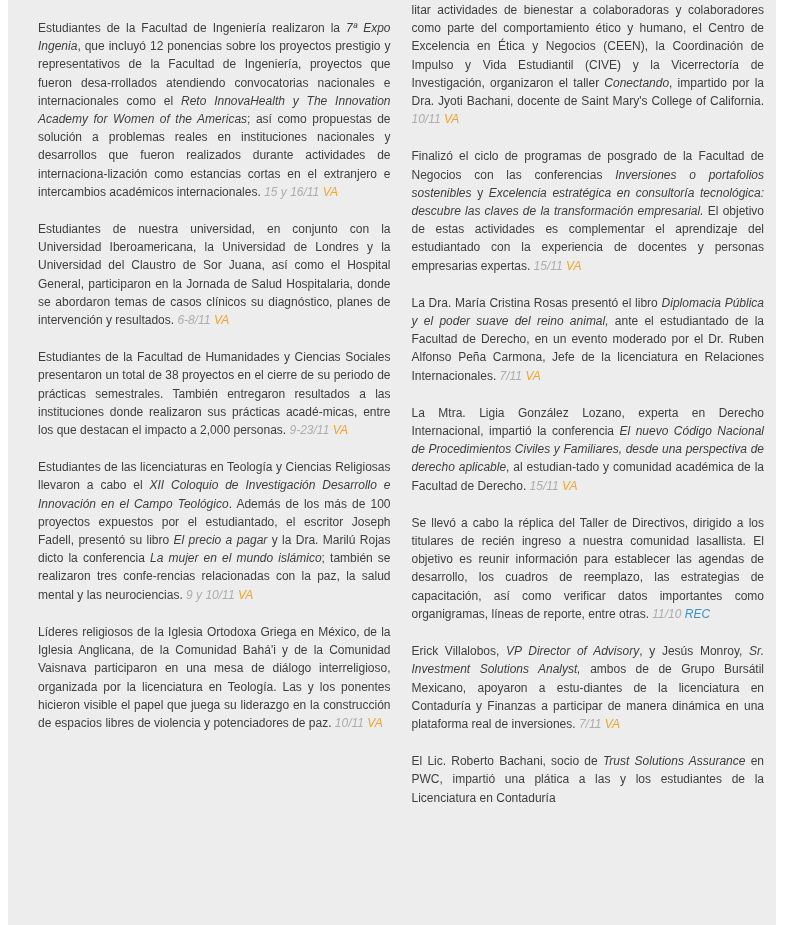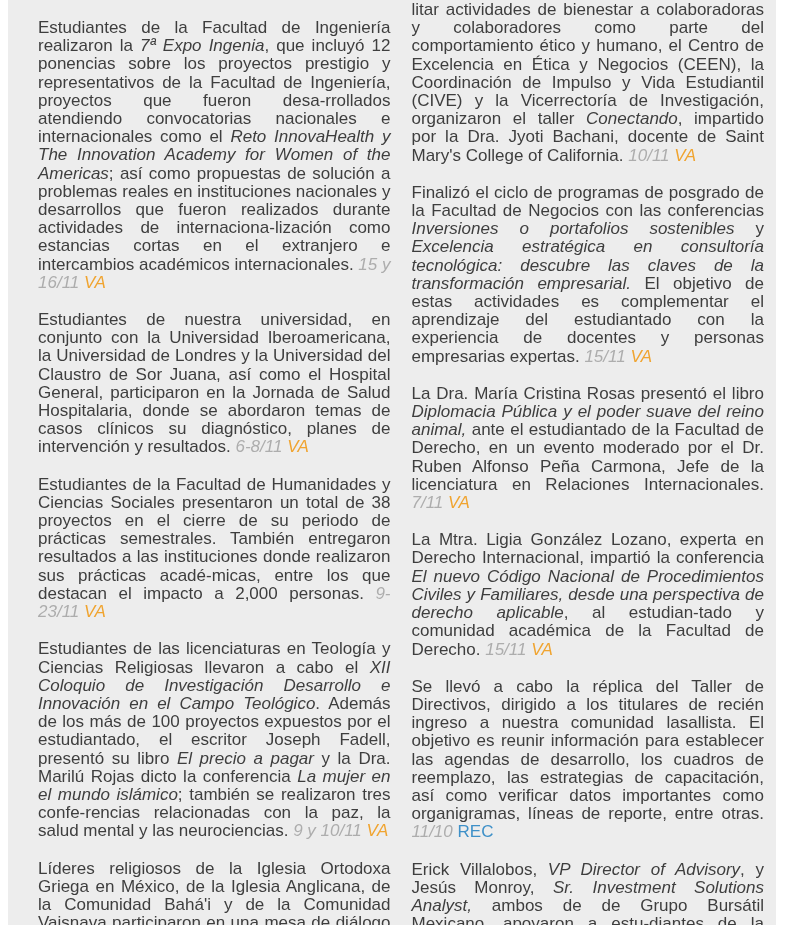--- a/index.html
+++ b/index.html
@@ -21,31 +21,31 @@
     box-sizing: border-box;
     padding: 0 12px 0 30px;
     display: flex;
     gap: 21px;
     overflow: hidden;
   }
   .col {
     flex: 1;
     min-width: 0;
     text-align: justify;
-    font-size: 17px;
+    font-size: 12px;
     line-height: 18.2px;
     color: var(--text-color, #3E3E3E);
   }
   .col-left { padding-top: 19px; }
   .col-right { padding-top: 1px; }
   p.para { margin: 0 0 19px 0; }
   .seg-i { font-style: italic; margin-top: 47px; }
   .seg-d { font-style: italic; color: var(--date-color, #ADADAD); }
   .seg-va { font-style: italic; color: var(--accent-orange, #F0A430); }
-  .seg-rec { color: var(--accent-blue, #3E90C8); }
+  .seg-rec { font-style: italic; color: var(--accent-blue, #3E90C8); }
 </style>
 </head>
 <body style="background: rgb(255, 255, 255);">
 
 <div class="page">
   <div class="col col-left">
       <p class="para"><span class="seg-n">Estudiantes de la Facultad de Ingeniería realizaron la </span><span class="seg-i">7ª Expo Ingenia</span><span class="seg-n">, que incluyó 12 ponencias sobre los proyectos prestigio y representativos de la Facultad de Ingeniería, proyectos que fueron desa-rrollados atendiendo convocatorias nacionales e internacionales como el </span><span class="seg-i">Reto InnovaHealth y The Innovation Academy for Women of the Americas</span><span class="seg-n">; así como propuestas de solución a problemas reales en instituciones nacionales y desarrollos que fueron realizados durante actividades de internaciona-lización como estancias cortas en el extranjero e intercambios académicos internacionales. </span><span class="seg-d">15 y 16/11 </span><span class="seg-va">VA</span></p>
       <p class="para"><span class="seg-n">Estudiantes de nuestra universidad, en conjunto con la Universidad Iberoamericana, la Universidad de Londres y la Universidad del Claustro de Sor Juana, así como el Hospital General, participaron en la Jornada de Salud Hospitalaria, donde se abordaron temas de casos clínicos su diagnóstico, planes de intervención y resultados. </span><span class="seg-d">6-8/11 </span><span class="seg-va">VA</span></p>
       <p class="para"><span class="seg-n">Estudiantes de la Facultad de Humanidades y Ciencias Sociales presentaron un total de 38 proyectos en el cierre de su periodo de prácticas semestrales. También entregaron resultados a las instituciones donde realizaron sus prácticas acadé-micas, entre los que destacan el impacto a 2,000 personas. </span><span class="seg-d">9-23/11 </span><span class="seg-va">VA</span></p>
       <p class="para"><span class="seg-n">Estudiantes de las licenciaturas en Teología y Ciencias Religiosas llevaron a cabo el </span><span class="seg-i">XII Coloquio de Investigación Desarrollo e Innovación en el Campo Teológico</span><span class="seg-n">. Además de los más de 100 proyectos expuestos por el estudiantado, el escritor Joseph Fadell, presentó su libro </span><span class="seg-i">El precio a pagar</span><span class="seg-n"> y la Dra. Marilú Rojas dicto la conferencia </span><span class="seg-i">La mujer en el mundo islámico</span><span class="seg-n">; también se realizaron tres confe-rencias relacionadas con la paz, la salud mental y las neurociencias. </span><span class="seg-d">9 y 10/11 </span><span class="seg-va">VA</span></p>

